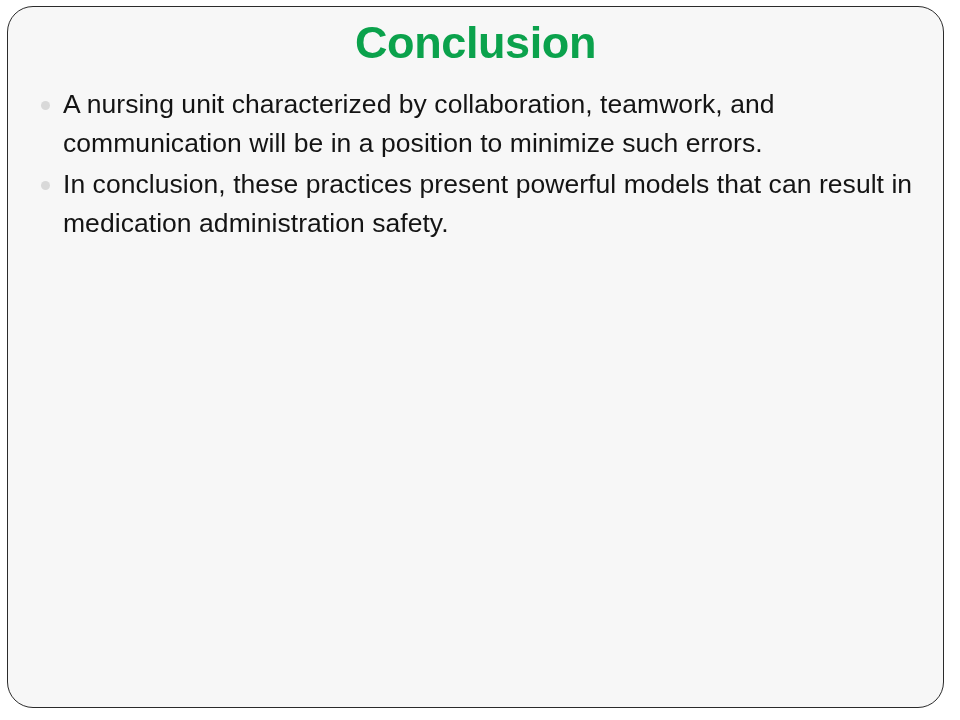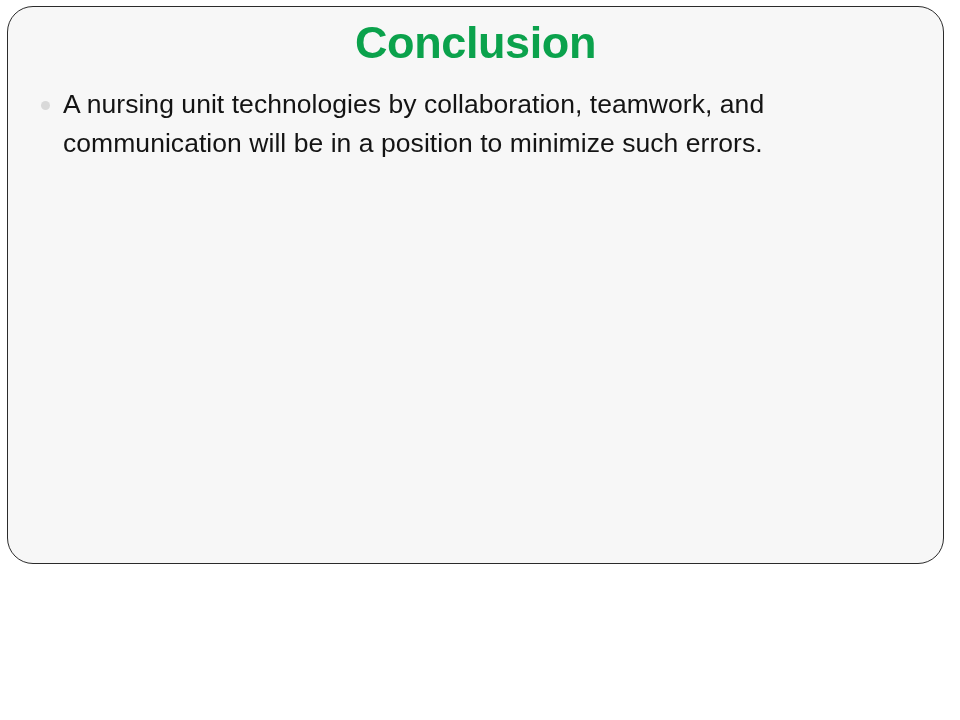--- a/index.html
+++ b/index.html
@@ -13,21 +13,21 @@
     height: 720px;
     font-family: "Liberation Sans", sans-serif;
     overflow: hidden;
   }
 
   .slide {
     position: absolute;
     left: 7px;
     top: 6px;
     width: 937px;
-    height: 558px;
+    height: 702px;
     box-sizing: border-box;
     background: #f7f7f7;
     border: 1.4px solid #2b2b2b;
     border-radius: 26px;
     overflow: hidden;
   }
 
   .slide-title {
     margin: 0;
     padding: 0;
@@ -86,19 +86,23 @@
 <div class="slide">
 
   <h1 class="slide-title">Conclusion</h1>
 
   <ul class="bullet-list">
 
 
 
     <li class="bullet-item">
       <span class="bullet-marker"></span>
-      <span class="bullet-text">A nursing unit technologies by collaboration, teamwork, and communication will be in a position to minimize such errors.</span>
+      <span class="bullet-text">A nursing unit characterized by collaboration, teamwork, and communication will be in a position to minimize such errors.</span>
     </li>
 
 
+    <li class="bullet-item">
+      <span class="bullet-marker"></span>
+      <span class="bullet-text">In conclusion, these practices present powerful models that can result in medication administration safety.</span>
+    </li>
 
   </ul>
 </div>
 
 </body></html>

